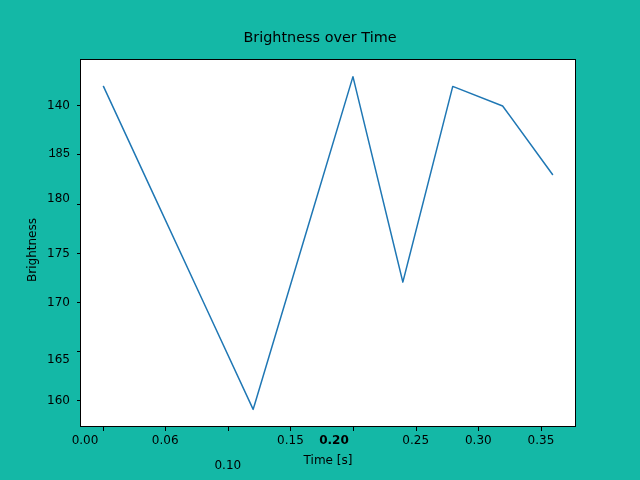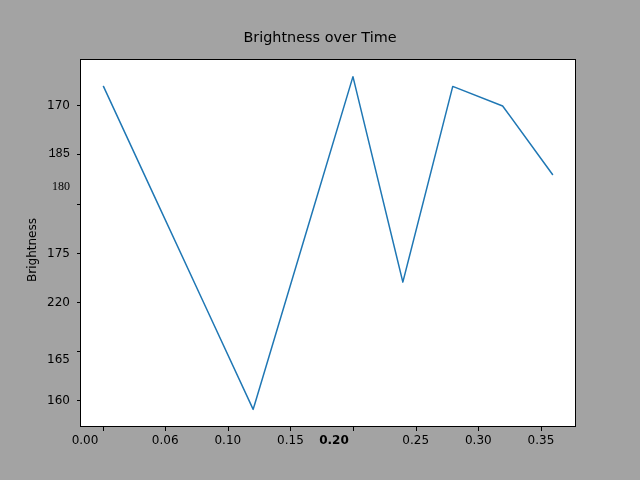--- a/index.html
+++ b/index.html
@@ -7,21 +7,21 @@
     padding: 0;
     background: #ffffff;
   }
   body {
     font-family: "DejaVu Sans", sans-serif;
   }
   #figure {
     position: relative;
     width: 640px;
     height: 480px;
-    background: #a3a3a3;
+    background: #14b8a6;
     overflow: hidden;
   }
   #chart-title {
     position: absolute;
     left: 0;
     top: 29px;
     width: 640px;
     text-align: center;
     font-size: 14.4px;
     color: #000000;
@@ -104,30 +104,30 @@
 
   <div id="axes">
     <svg id="plot-svg" preserveAspectRatio="none" viewBox="0 0 496 368">
         <polyline points="22.55,26.57 72.65,134.80 122.75,243.04 172.85,351.27 222.95,184.00 273.05,16.73 323.15,223.36 373.25,26.57 423.35,46.25 473.45,115.12" fill="none" stroke="#1f77b4" stroke-width="1.5" stroke-linejoin="round" stroke-linecap="round"></polyline>
       </svg>
   </div>
 
   <div id="ytick-labels">
       <div class="tick-label ytick-label" style="left: 20px; width: 50px; top: 400.433px;">160</div>
       <div class="tick-label ytick-label" style="left: 20px; width: 50px; top: 351.235px; margin-top: 8px;">165</div>
-      <div class="tick-label ytick-label" style="left: 20px; width: 50px; top: 302.037px;">220</div>
+      <div class="tick-label ytick-label" style="left: 20px; width: 50px; top: 302.037px;">170</div>
       <div class="tick-label ytick-label" style="left: 20px; width: 50px; top: 252.84px;">175</div>
-      <div class="tick-label ytick-label" style="left: 20px; width: 50px; top: 186px; font-family: Liberation Serif, serif;">180</div>
+      <div class="tick-label ytick-label" style="left: 20px; width: 50px; top: 198px;">180</div>
       <div class="tick-label ytick-label" style="left: 20px; width: 50px; top: 154.444px; font-family: Liberation Mono, monospace;">185</div>
-      <div class="tick-label ytick-label" style="left: 20px; width: 50px; top: 105.246px;">170</div>
+      <div class="tick-label ytick-label" style="left: 20px; width: 50px; top: 105.246px;">140</div>
     </div>
   <div id="xtick-labels">
       <div class="tick-label xtick-label" style="left: 85px; top: 433px;">0.00</div>
       <div class="tick-label xtick-label" style="left: 165.172px; top: 433px;">0.06</div>
-      <div class="tick-label xtick-label" style="left: 227.798px; top: 433px;">0.10</div>
+      <div class="tick-label xtick-label" style="left: 227.798px; top: 458px;">0.10</div>
       <div class="tick-label xtick-label" style="left: 290.424px; top: 433px; text-align: right;">0.15</div>
       <div class="tick-label xtick-label" style="left: 334px; top: 433px; font-weight: bold;">0.20</div>
       <div class="tick-label xtick-label" style="left: 415.677px; top: 433px;">0.25</div>
       <div class="tick-label xtick-label" style="left: 478.303px; top: 433px;">0.30</div>
       <div class="tick-label xtick-label" style="left: 540.929px; top: 433px;">0.35</div>
     </div>
   <div id="tickmarks">
       <div class="tickmark ytickmark" style="top: 400.433px;"></div>
       <div class="tickmark ytickmark" style="top: 351.235px;"></div>
       <div class="tickmark ytickmark" style="top: 302.037px;"></div>
@@ -138,15 +138,16 @@
       <div class="tickmark xtickmark" style="left: 102.545px;"></div>
       <div class="tickmark xtickmark" style="left: 165.172px;"></div>
       <div class="tickmark xtickmark" style="left: 227.798px;"></div>
       <div class="tickmark xtickmark" style="left: 290.424px;"></div>
       <div class="tickmark xtickmark" style="left: 353.051px;"></div>
       <div class="tickmark xtickmark" style="left: 415.677px;"></div>
       <div class="tickmark xtickmark" style="left: 478.303px;"></div>
       <div class="tickmark xtickmark" style="left: 540.929px;"></div>
     </div>
 
+  <div id="xlabel">Time [s]</div>
   <div id="ylabel">Brightness</div>
 
 </div>
 
 </body></html>

